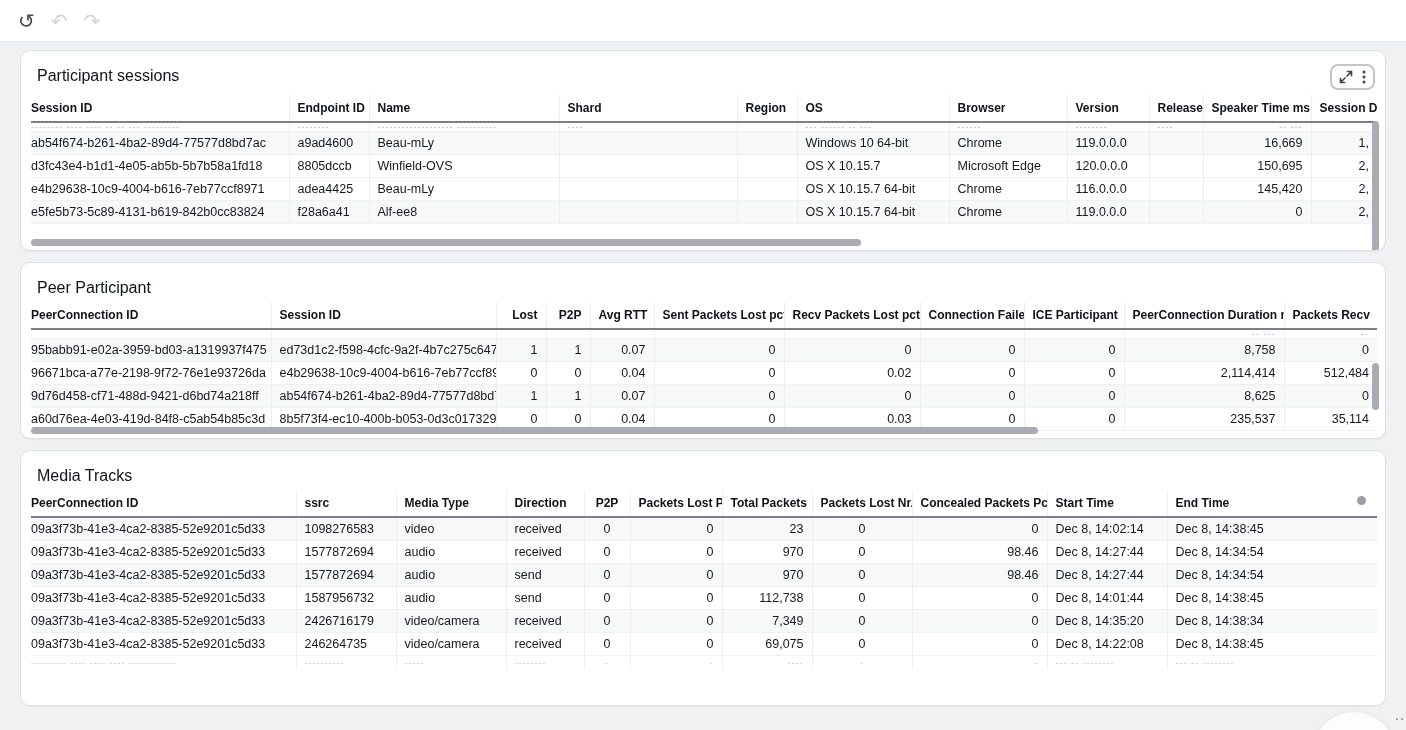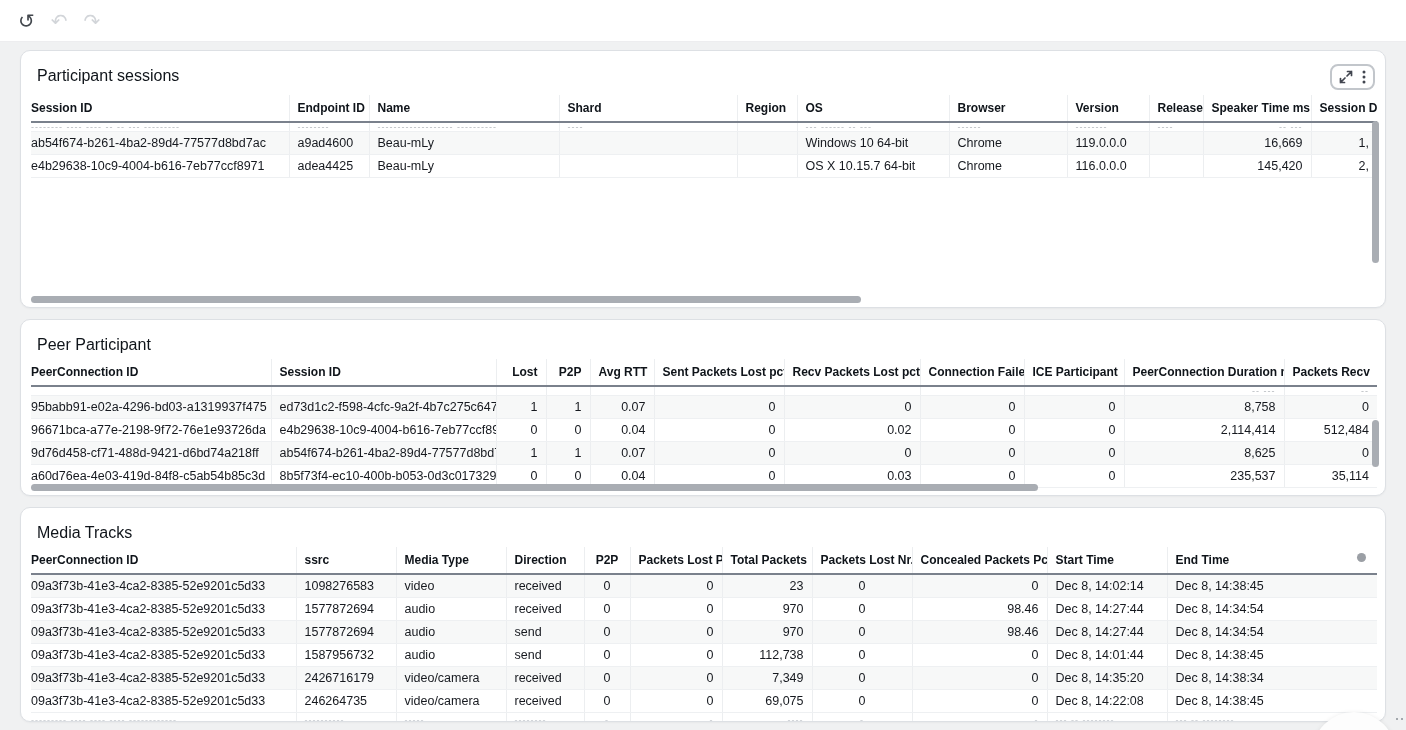--- a/index.html
+++ b/index.html
@@ -10,23 +10,23 @@
   .toolbar{height:42px;background:#fff;border-bottom:1px solid #ededef;
            display:flex;align-items:center;gap:16px;padding-left:18px;box-sizing:border-box}
   .tb-icon{font-size:20px;line-height:1;color:#42474d;cursor:pointer;user-select:none}
   .tb-icon.disabled{color:#d2d5d9}
 
   .content{padding:8px 20px 0}
 
   .panel{background:#fff;border:1px solid #dde0e4;border-radius:10px;
          box-shadow:0 1px 2px rgba(0,0,0,.04);position:relative;overflow:hidden;
          margin-bottom:11px;box-sizing:border-box}
-  #panel1{height:258px}
+  #panel1{height:201px}
   #panel2{height:177px}
-  #panel3{height:215px}
+  #panel3{height:256px}
 
   .panel-head{display:flex;justify-content:space-between;align-items:flex-start;
               padding:13px 10px 5px 16px}
   .panel-title{font-size:16px;color:#0f141a;font-weight:400;padding-top:3px}
   .actions{border:2px solid #c2c6cb;border-radius:8px;display:flex;align-items:center;
            height:22px;padding:0 7px;gap:9px;background:#fff;cursor:pointer}
   .actions svg{display:block}
 
   .tbl-wrap{padding:0 10px}
   table{border-collapse:collapse;table-layout:fixed;width:1346px}
@@ -141,30 +141,56 @@
               <td></td>
               <td></td>
               <td>Windows 10 64-bit</td>
               <td>Chrome</td>
               <td>119.0.0.0</td>
               <td></td>
               <td class="al-r">16,669</td>
               <td class="al-r">1,</td>
             </tr>
             <tr>
+              <td>d3fc43e4-b1d1-4e05-ab5b-5b7b58a1fd18</td>
+              <td>8805dccb</td>
+              <td>Winfield-OVS</td>
+              <td></td>
+              <td></td>
+              <td>OS X 10.15.7</td>
+              <td>Microsoft Edge</td>
+              <td>120.0.0.0</td>
+              <td></td>
+              <td class="al-r">150,695</td>
+              <td class="al-r">2,</td>
+            </tr>
+            <tr>
               <td>e4b29638-10c9-4004-b616-7eb77ccf8971</td>
               <td>adea4425</td>
               <td>Beau-mLy</td>
               <td></td>
               <td></td>
               <td>OS X 10.15.7 64-bit</td>
               <td>Chrome</td>
               <td>116.0.0.0</td>
               <td></td>
               <td class="al-r">145,420</td>
+              <td class="al-r">2,</td>
+            </tr>
+            <tr class="stripe">
+              <td>e5fe5b73-5c89-4131-b619-842b0cc83824</td>
+              <td>f28a6a41</td>
+              <td>Alf-ee8</td>
+              <td></td>
+              <td></td>
+              <td>OS X 10.15.7 64-bit</td>
+              <td>Chrome</td>
+              <td>119.0.0.0</td>
+              <td></td>
+              <td class="al-r">0</td>
               <td class="al-r">2,</td>
             </tr>
           </tbody>
         </table>
       </div>
     <div class="vthumb"></div>
     <div class="hthumb"></div>
   </div>
 
   <div class="panel" id="panel2">
@@ -209,21 +235,21 @@
               <td class="al-r"></td>
               <td class="al-r"></td>
               <td class="al-r"></td>
               <td class="al-r"></td>
               <td class="al-r"></td>
               <td class="al-r"></td>
               <td class="al-r">-- ---</td>
               <td class="al-r">--</td>
             </tr>
             <tr class="stripe">
-              <td>95babb91-e02a-4296-bd03-a1319937f475</td>
+              <td>95babb91-e02a-3959-bd03-a1319937f475</td>
               <td>ed73d1c2-f598-4cfc-9a2f-4b7c275c647e</td>
               <td class="al-r">1</td>
               <td class="al-r">1</td>
               <td class="al-r">0.07</td>
               <td class="al-r">0</td>
               <td class="al-r">0</td>
               <td class="al-r">0</td>
               <td class="al-r">0</td>
               <td class="al-r">8,758</td>
               <td class="al-r">0</td>

